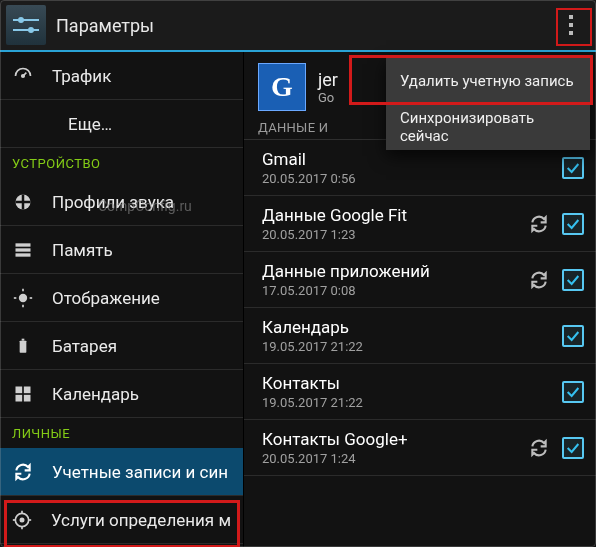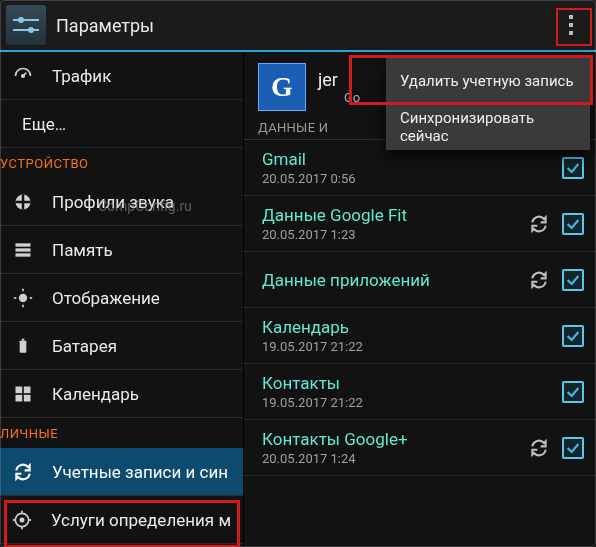--- a/index.html
+++ b/index.html
@@ -75,27 +75,27 @@
     height: 48px;
     display: flex; align-items: center;
     padding: 0 12px;
     border-bottom: 1px solid #2b2b2b;
     font-size: 17px;
     color: #eaeaea;
     cursor: pointer;
     gap: 18px;
   }
   .side-item .s-icon { width: 22px; height: 22px; display:flex; align-items:center; justify-content:center; color:#cfcfcf; }
-  .side-item.noicon { padding-left: 22px; }
+  .side-item.noicon { padding-left: 68px; }
   .side-header {
     height: 30px;
     display: flex; align-items: center;
-    padding: 0 0;
+    padding: 0 12px;
     font-size: 13px;
-    color: #f97316;
+    color: #84cc16;
     letter-spacing: 0.5px;
     position: relative;
   }
   .side-item.active {
     background: #0c4a6e;
     color: #fff;
   }
   .side-item.active .s-icon { color: #fff; }
   .active-hl {
     position: absolute;
@@ -123,37 +123,37 @@
     gap: 12px;
   }
   .g-badge {
     width: 48px; height: 48px;
     background: #1a5fb4;
     border: 1px solid #6aa8ff;
     display: flex; align-items: center; justify-content: center;
     color: #fff; font-family: Georgia, serif; font-size: 28px; font-weight: bold;
   }
   .account-text .name { font-size: 18px; color: #eee; }
-  .account-text .sub { font-size: 13px; color: #aaa; margin-left: 26px; }
+  .account-text .sub { font-size: 13px; color: #aaa; }
   .sync-section-title {
     font-size: 13px;
     color: #9b9b9b;
     padding: 6px 14px 4px 14px;
     letter-spacing: 0.3px;
   }
   .divider { height: 1px; background: #2f2f2f; margin: 0 0 0 0; }
   .sync-row {
     display: flex;
     align-items: center;
     padding: 8px 12px 8px 18px;
     border-bottom: 1px solid #2b2b2b;
     min-height: 56px;
   }
   .sync-row .labels { flex: 1; }
-  .sync-row .lbl { font-size: 17px; color: #5eead4; }
+  .sync-row .lbl { font-size: 17px; color: #ffffff; }
   .sync-row .ts { font-size: 13px; color: #a0a0a0; margin-top: 2px; }
   .sync-row .sync-icon { width: 26px; margin-right: 10px; display:flex;align-items:center;justify-content:center; color:#bdbdbd;}
   .checkbox {
     width: 22px; height: 22px;
     border: 2px solid #57c8f2;
     background: #182428;
     display: flex; align-items: center; justify-content: center;
     cursor: pointer;
     border-radius: 2px;
   }
@@ -352,20 +352,21 @@
             </div>
             <div class="checkbox">
               <svg viewBox="0 0 24 24" width="16" height="16" fill="none" stroke-width="3">
                 <polyline points="4 12 10 18 20 6"></polyline>
               </svg>
             </div>
           </div>
           <div class="sync-row">
             <div class="labels">
               <div class="lbl">Данные приложений</div>
+              <div class="ts">17.05.2017 0:08</div>
             </div>
             <div class="sync-icon">
               <svg viewBox="0 0 24 24" width="20" height="20" fill="none" stroke="currentColor" stroke-width="2.5">
                 <path d="M4 10a8 8 0 0 1 14-4l2-2v6h-6"></path>
                 <path d="M20 14a8 8 0 0 1-14 4l-2 2v-6h6"></path>
               </svg>
             </div>
             <div class="checkbox">
               <svg viewBox="0 0 24 24" width="16" height="16" fill="none" stroke-width="3">
                 <polyline points="4 12 10 18 20 6"></polyline>

